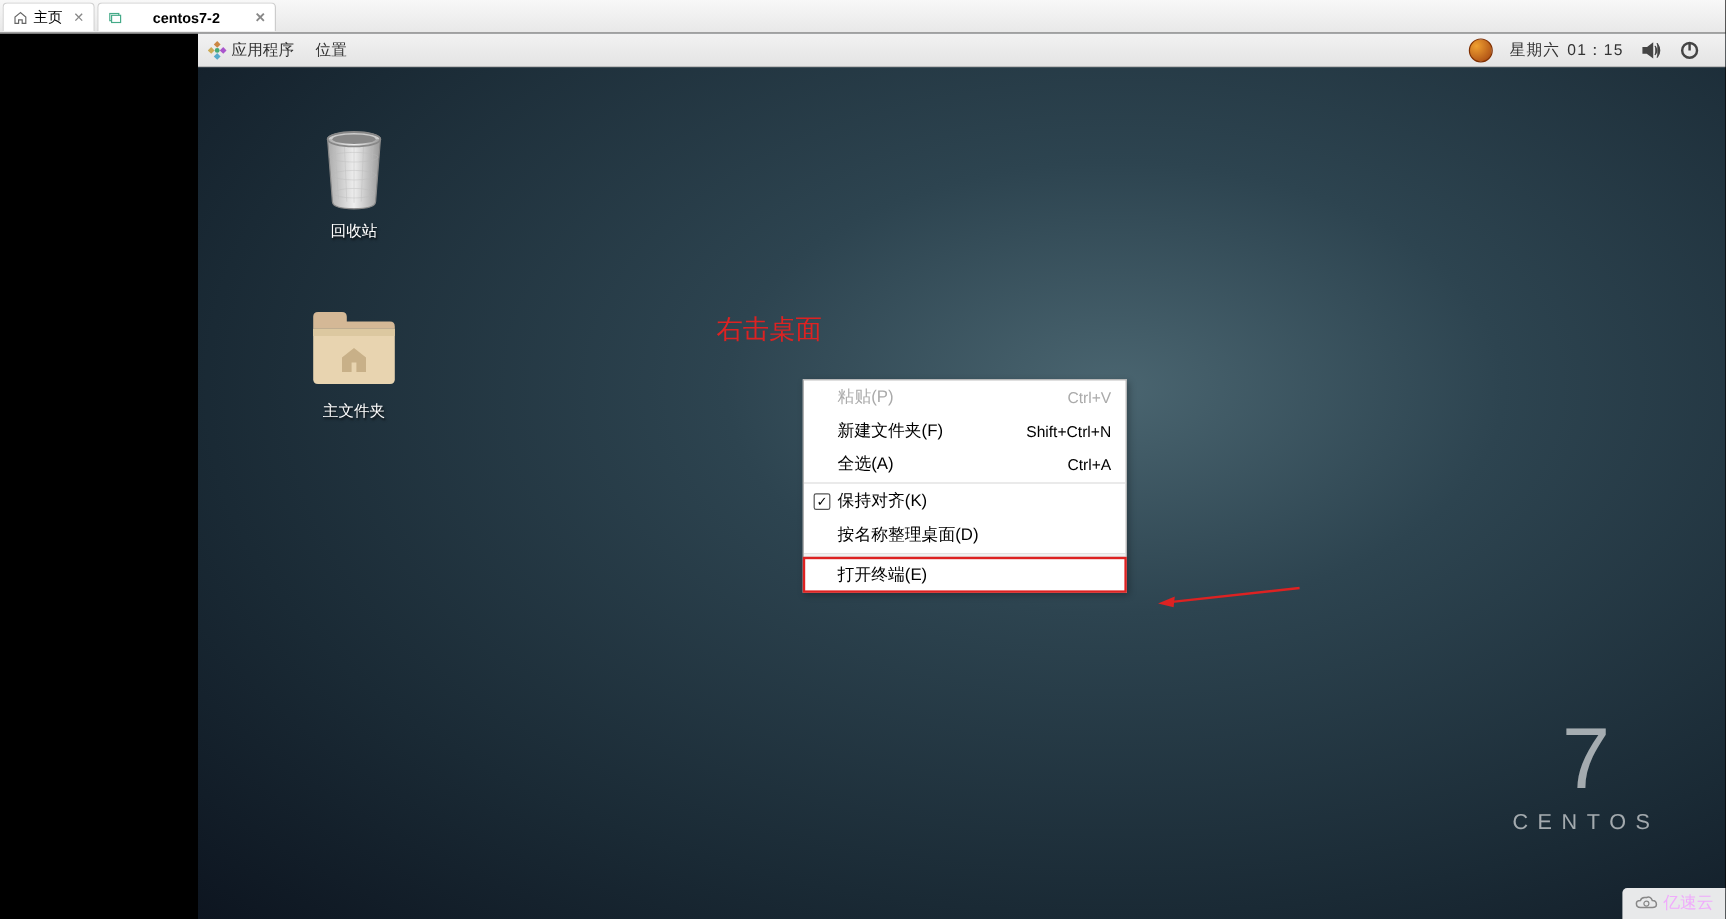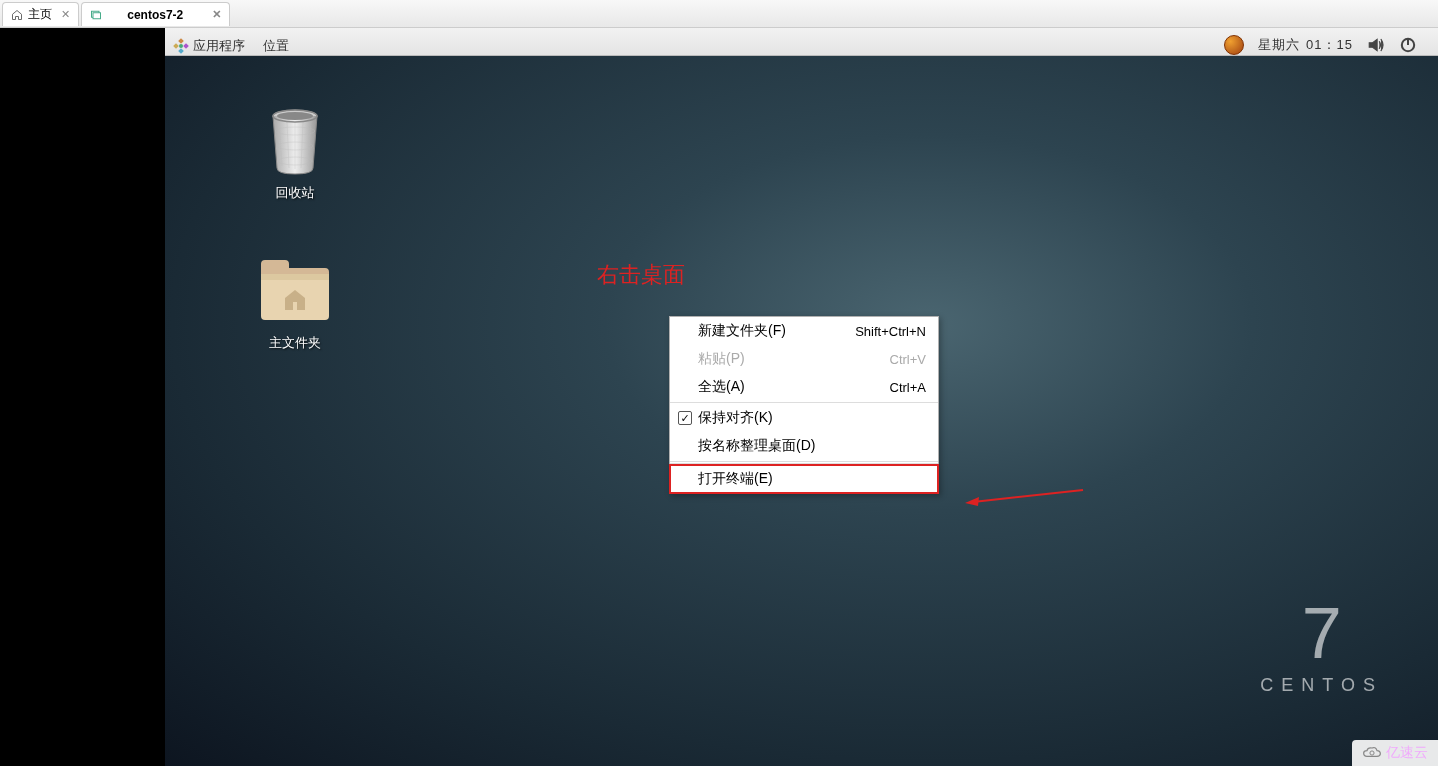--- a/index.html
+++ b/index.html
@@ -13,21 +13,21 @@
     .home-icon { width: 12px; height: 12px; display: inline-block; }
     .vm-icon { width: 12px; height: 12px; display: inline-block; }
     
     
     .left-strip { position: absolute; top: 28px; left: 0; width: 165px; height: 738px; background: #000; z-index: 5; }
     
     
     .desktop { position: absolute; top: 28px; left: 165px; width: 1273px; height: 738px; background: radial-gradient(ellipse at 60% 40%, #4a6570 0%, #2d4450 30%, #1a2a35 70%, #0d1520 100%); }
     
     
-    .gnome-panel { position: absolute; top: 0; left: 0; width: 100%; height: 28px; background: linear-gradient(#f2f2f2, #e4e4e4); display: flex; align-items: flex-end; font-size: 13px; color: #333; border-bottom: 1px solid #bbb; }
+    .gnome-panel { position: absolute; top: 0; left: 0; width: 100%; height: 28px; background: linear-gradient(#f2f2f2, #e4e4e4); display: flex; align-items: center; font-size: 13px; color: #333; border-bottom: 1px solid #bbb; }
     .panel-left { display: flex; align-items: center; gap: 18px; padding-left: 8px; }
     .panel-item { display: flex; align-items: center; gap: 4px; cursor: pointer; }
     .apps-icon { width: 16px; height: 16px; }
     .panel-right { margin-left: auto; display: flex; align-items: center; gap: 14px; padding-right: 21px; }
     .clock-text { font-size: 13px; letter-spacing: 1px; }
     .tray-icon { width: 18px; height: 18px; cursor: pointer; }
     .user-badge { width: 20px; height: 20px; border-radius: 50%; background: radial-gradient(circle at 30% 30%, #f0a030, #a04010); border: 1px solid #803000; }
     
     
     .desktop-icon { position: absolute; display: flex; flex-direction: column; align-items: center; gap: 6px; width: 120px; cursor: pointer; }
@@ -147,27 +147,27 @@
       </g>
       <ellipse cx="32" cy="10" rx="22" ry="6" fill="none" stroke="#888" stroke-width="1.5"></ellipse>
       <ellipse cx="32" cy="10" rx="18" ry="4" fill="#888"></ellipse>
     </svg>
     <div class="label">回收站</div>
   </div>
 
   <div class="annotation" style="top:232px; left:432px;">右击桌面</div>
 
   <div class="context-menu" style="top:288px; left:504px;">
-    <div class="menu-item">
-      <span>新建文件夹(F)</span>
-      <span class="shortcut">Shift+Ctrl+N</span>
-    </div>
     <div class="menu-item disabled">
       <span>粘贴(P)</span>
       <span class="shortcut">Ctrl+V</span>
+    </div>
+    <div class="menu-item">
+      <span>新建文件夹(F)</span>
+      <span class="shortcut">Shift+Ctrl+N</span>
     </div>
     <div class="menu-item">
       <span>全选(A)</span>
       <span class="shortcut">Ctrl+A</span>
     </div>
     <div class="menu-divider"></div>
     <div class="menu-item">
       <span class="checkbox">✓</span>
       <span>保持对齐(K)</span>
     </div>

